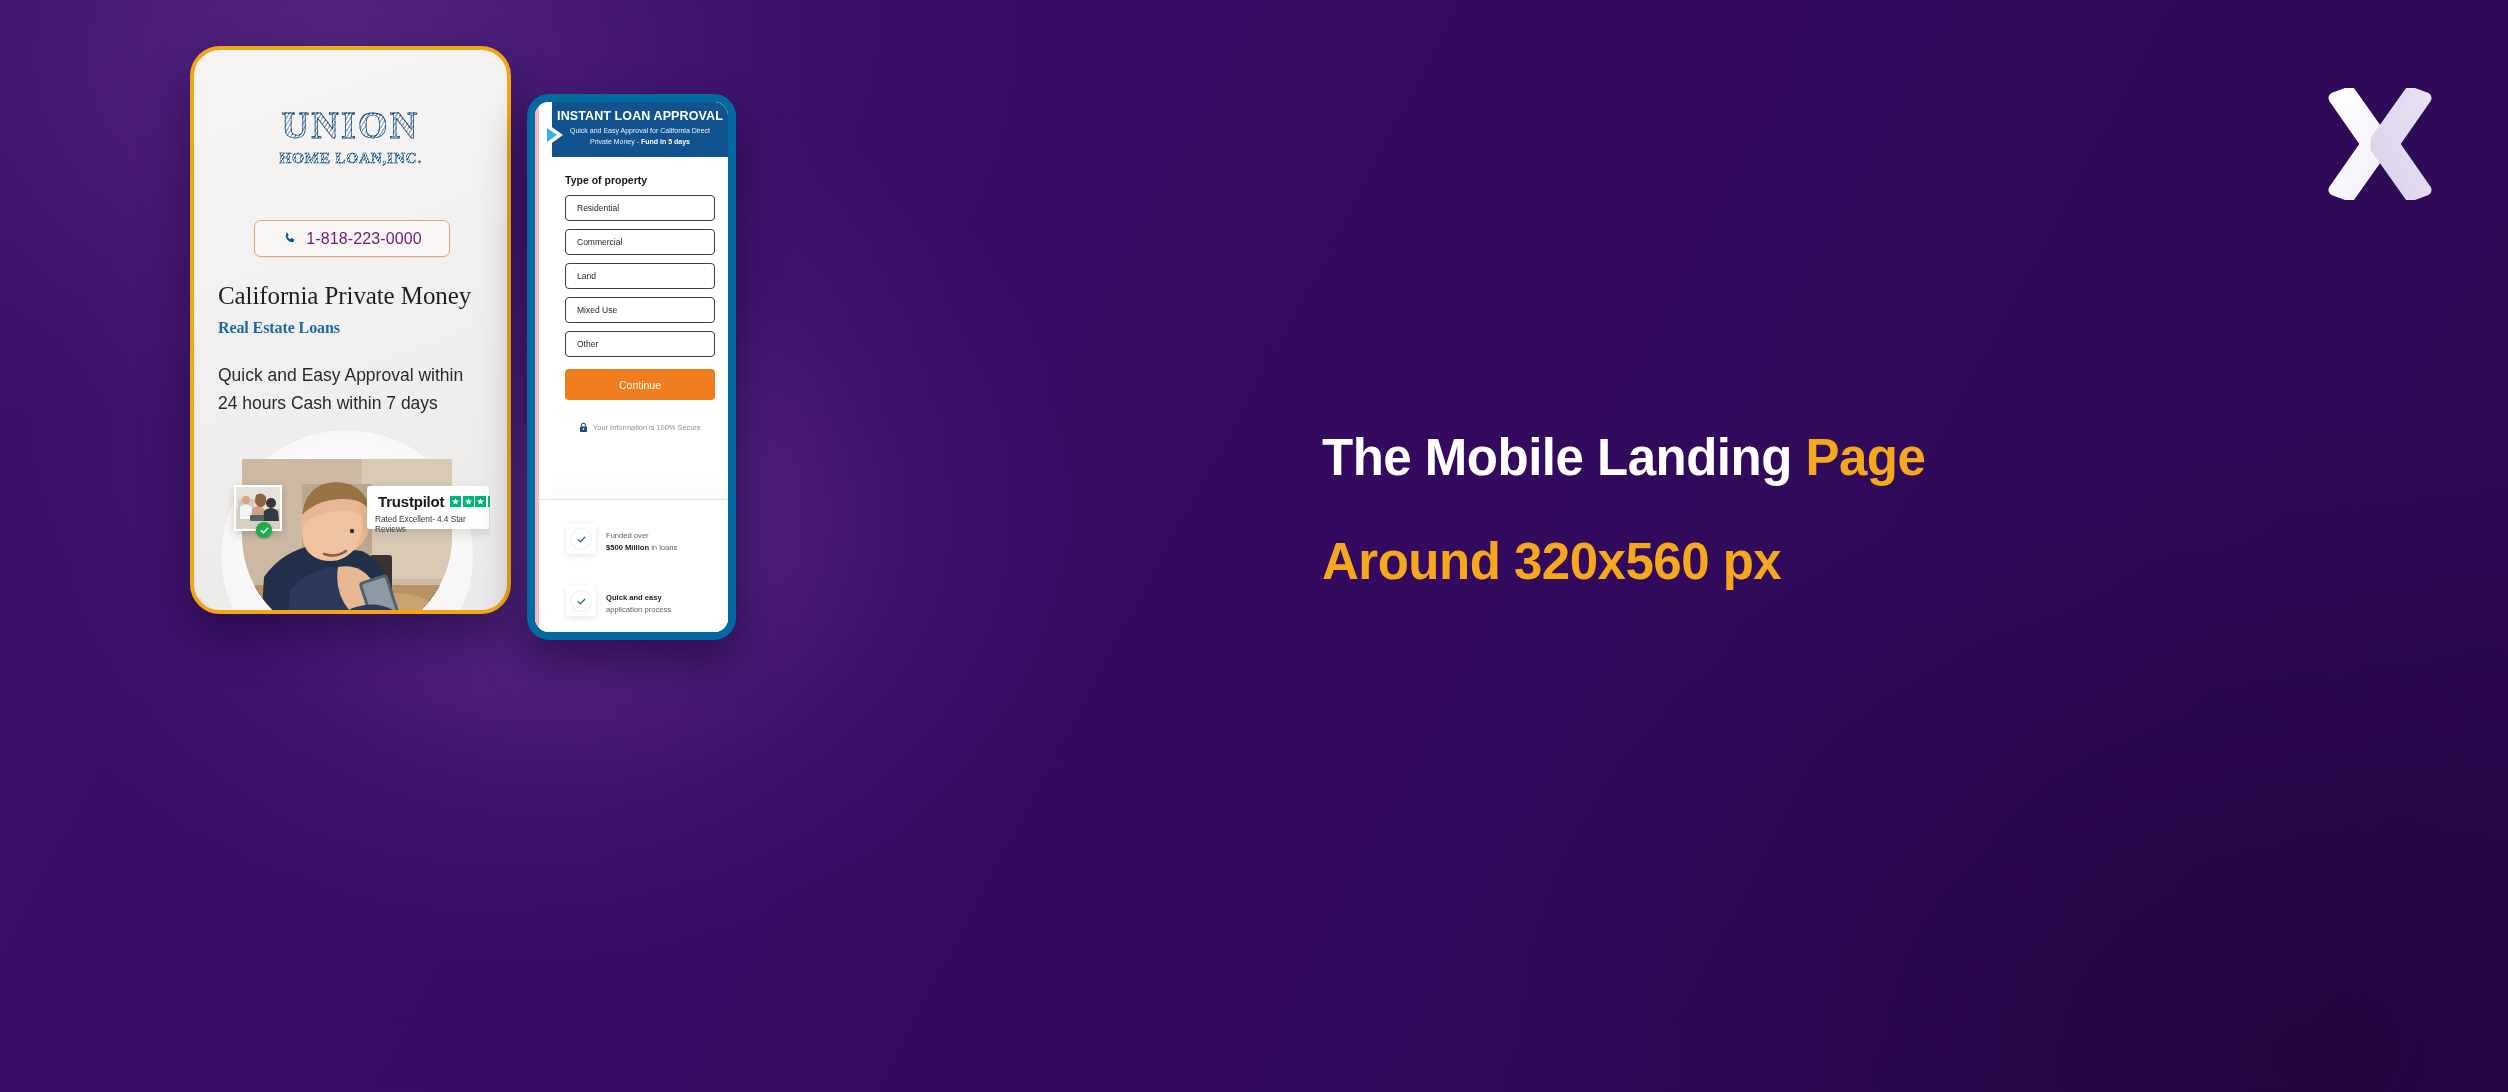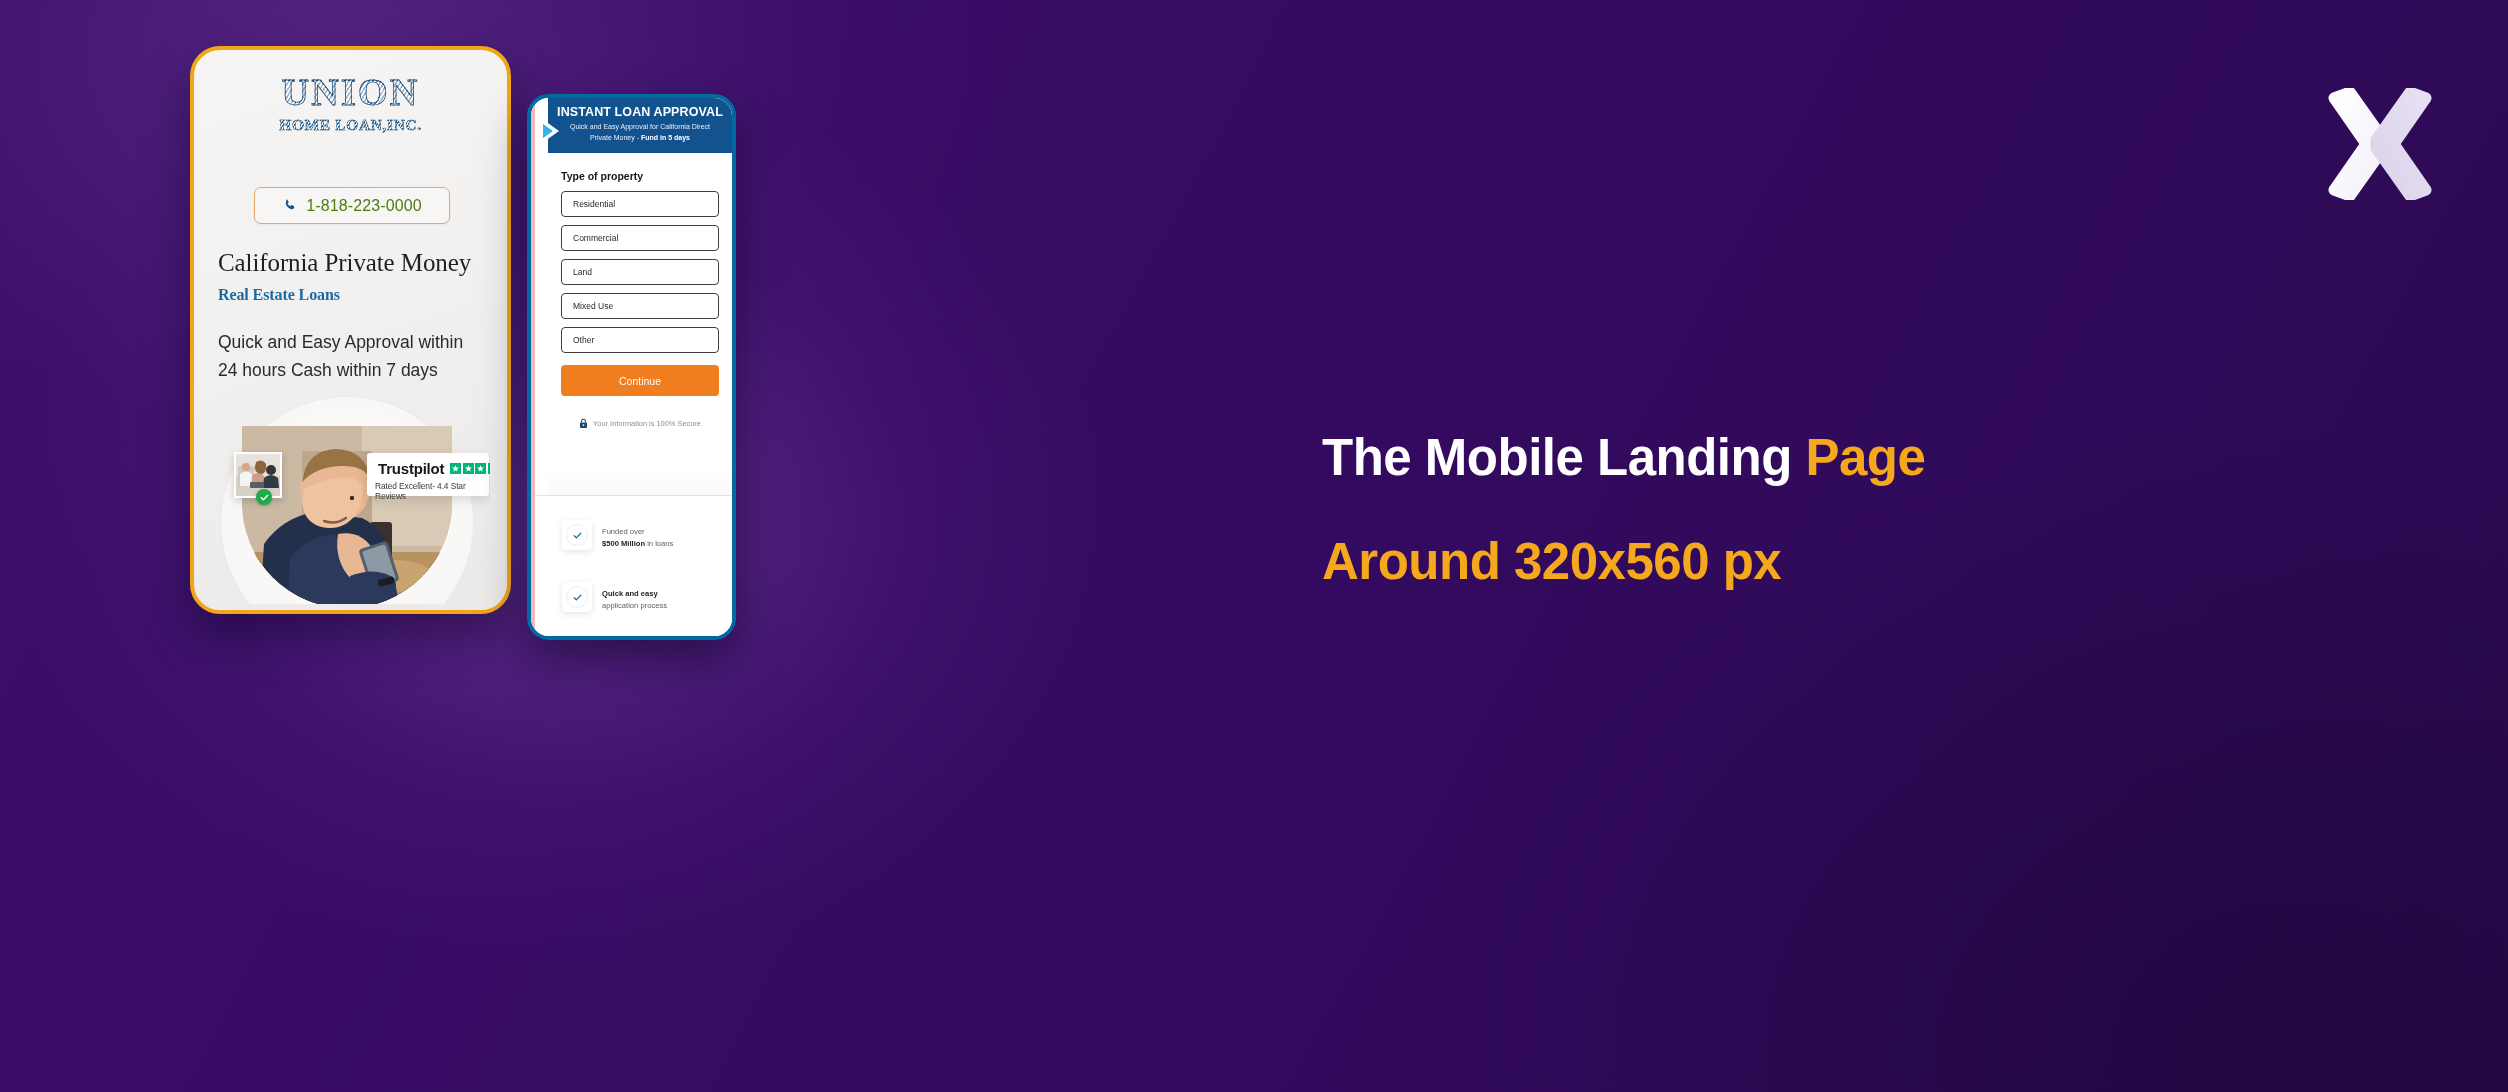--- a/index.html
+++ b/index.html
@@ -30,21 +30,21 @@
 
   
   .phone1{
     position:absolute;left:190px;top:46px;width:313px;height:560px;
     border-radius:30px;
     border:4px solid #f2a516;
     background:linear-gradient(160deg,#f6f5f4 0%,#f2f1ef 40%,#eceae8 100%);
     box-shadow:0 22px 48px rgba(10,0,30,.45), 0 2px 0 rgba(255,255,255,.25) inset;
     overflow:hidden;
   }
-  .p1-inner{position:relative;width:100%;height:100%;}
+  .p1-inner{position:relative;width:100%;height:100%;margin-top:33px;}
   .logo-wrap{
     position:absolute;left:0;right:0;top:22px;text-align:center;
   }
   .logo-union{
     font-family:"Liberation Serif",serif;
     font-weight:700;letter-spacing:.06em;
     font-size:38px;line-height:40px;
     color:#255b87;
     background:repeating-linear-gradient(-58deg,#1d4f7c 0px,#1d4f7c 1.6px,#ffffff 1.6px,#ffffff 3.4px);
     -webkit-background-clip:text;background-clip:text;color:transparent;
@@ -60,21 +60,21 @@
     -webkit-text-stroke:.5px #2a628f;
   }
   .phone-btn{
     position:absolute;left:60px;top:137px;width:194px;height:35px;
     border:1px solid #e0ab6a;border-radius:7px;
     background:#f7f6f4;
     display:flex;align-items:center;justify-content:center;gap:9px;
     box-shadow:0 1px 2px rgba(0,0,0,.05);
   }
   .phone-btn .num{
-    font-size:16px;font-weight:400;color:#4d7c0f;letter-spacing:.1px;
+    font-size:16px;font-weight:400;color:#701a75;letter-spacing:.1px;
   }
   .phone-ico{width:15px;height:15px;display:block;}
   .h1-wrap{position:absolute;left:24px;top:198px;right:18px;}
   .h1-a{
     font-family:"Liberation Serif",serif;
     font-size:25px;line-height:30px;color:#1f1f23;font-weight:400;
     letter-spacing:-.1px;
   }
   .h1-b{
     font-family:"Liberation Serif",serif;
@@ -115,21 +115,21 @@
   .tp-name{font-size:15px;font-weight:700;color:#18181a;letter-spacing:-.2px;}
   .tp-stars{display:flex;gap:1.5px;margin-left:3px;}
   .tp-star{width:11px;height:11px;background:#00b67a;display:flex;align-items:center;justify-content:center;}
   .tp-star.half{background:linear-gradient(90deg,#00b67a 50%,#cfd2d3 50%);}
   .tp-sub{font-size:8.4px;color:#3b3b3f;margin-top:4px;letter-spacing:-.1px;}
 
   
   .phone2{
     position:absolute;left:527px;top:94px;width:209px;height:546px;
     border-radius:22px;
-    border:4px solid #0369a1;
+    border:8px solid #0369a1;
     background:#ffffff;
     box-shadow:0 20px 44px rgba(10,0,30,.5);
     overflow:hidden;
     box-sizing:border-box;
   }
   .p2-pinkedge{position:absolute;left:0;top:0;bottom:0;width:4px;background:#f6b5bd;}
   .p2-body{position:absolute;left:4px;top:0;right:0;bottom:0;background:#fff;overflow:hidden;}
   .p2-blue{
     position:absolute;left:13px;top:0;right:0;height:55px;background:#12538f;
     padding-top:7px;box-sizing:border-box;text-align:center;

